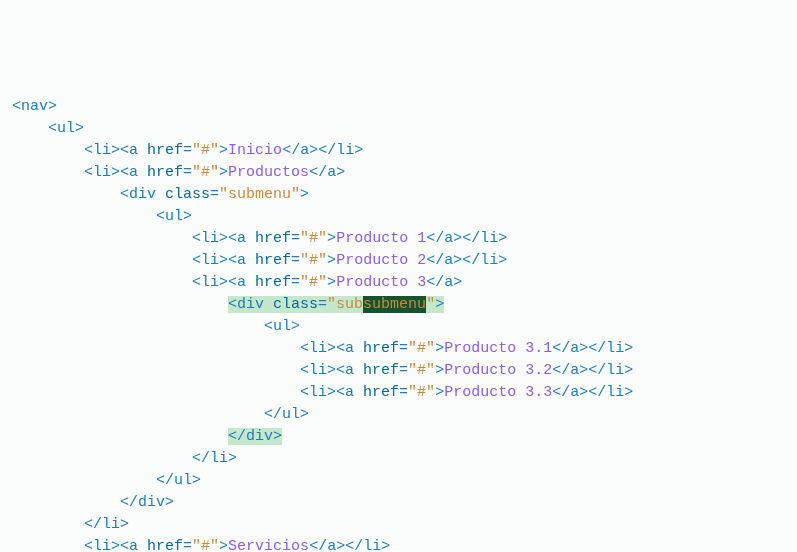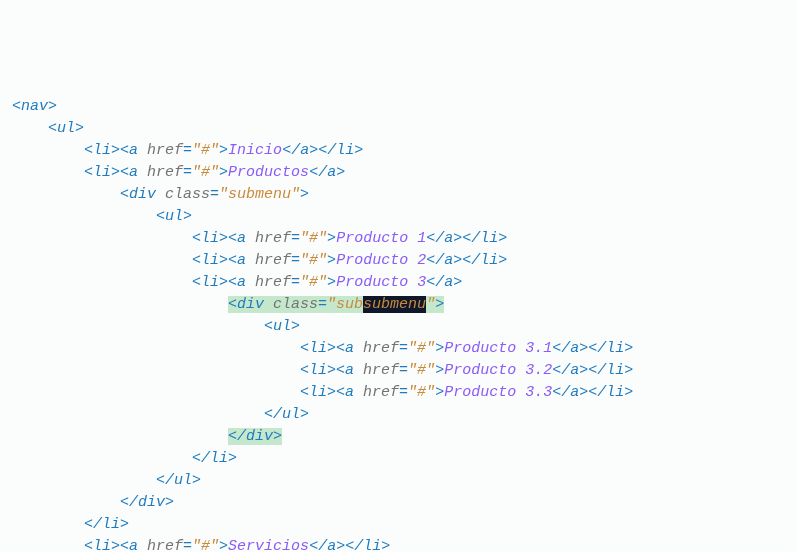--- a/index.html
+++ b/index.html
@@ -5,27 +5,27 @@
   * { margin: 0; padding: 0; box-sizing: border-box; }
   body {
     background: #fbfdfc;
     font-family: Consolas, 'Courier New', monospace;
     font-size: 15px;
     line-height: 22px;
     padding: 8px 12px;
     white-space: pre;
     color: #333;
   }
-  .line { display: block; font-style: italic; }
+  .line { display: block; }
   .tag { color: #1e7bbf; }
-  .attr-name { color: #737373; }
+  .attr-name { color: #0369a1; }
   .attr-val { color: #c98a3b; }
   .text { color: #8b5cf6; }
   .hl { background: #c5e8cd; }
-  .cursor-word { background: #0f172a; }
+  .cursor-word { background: #14532d; }
 </style>
 </head>
 <body>
 
 
 
 <div><span class="line"><span class="tag">&lt;nav&gt;</span></span><span class="line">    <span class="tag">&lt;ul&gt;</span></span><span class="line">        <span class="tag">&lt;li&gt;</span><span class="tag">&lt;a </span><span class="attr-name">href</span><span class="tag">=</span><span class="attr-val">"#"</span><span class="tag">&gt;</span><span class="text">Inicio</span><span class="tag">&lt;/a&gt;</span><span class="tag">&lt;/li&gt;</span></span><span class="line">        <span class="tag">&lt;li&gt;</span><span class="tag">&lt;a </span><span class="attr-name">href</span><span class="tag">=</span><span class="attr-val">"#"</span><span class="tag">&gt;</span><span class="text">Productos</span><span class="tag">&lt;/a&gt;</span></span><span class="line">            <span class="tag">&lt;div </span><span class="attr-name">class</span><span class="tag">=</span><span class="attr-val">"submenu"</span><span class="tag">&gt;</span></span><span class="line">                <span class="tag">&lt;ul&gt;</span></span><span class="line">                    <span class="tag">&lt;li&gt;</span><span class="tag">&lt;a </span><span class="attr-name">href</span><span class="tag">=</span><span class="attr-val">"#"</span><span class="tag">&gt;</span><span class="text">Producto 1</span><span class="tag">&lt;/a&gt;</span><span class="tag">&lt;/li&gt;</span></span><span class="line">                    <span class="tag">&lt;li&gt;</span><span class="tag">&lt;a </span><span class="attr-name">href</span><span class="tag">=</span><span class="attr-val">"#"</span><span class="tag">&gt;</span><span class="text">Producto 2</span><span class="tag">&lt;/a&gt;</span><span class="tag">&lt;/li&gt;</span></span><span class="line">                    <span class="tag">&lt;li&gt;</span><span class="tag">&lt;a </span><span class="attr-name">href</span><span class="tag">=</span><span class="attr-val">"#"</span><span class="tag">&gt;</span><span class="text">Producto 3</span><span class="tag">&lt;/a&gt;</span></span><span class="line">                        <span class="hl"><span class="tag">&lt;div </span><span class="attr-name">class</span><span class="tag">=</span><span class="attr-val">"sub</span><span class="attr-val cursor-word">submenu</span><span class="attr-val">"</span><span class="tag">&gt;</span></span></span><span class="line">                            <span class="tag">&lt;ul&gt;</span></span><span class="line">                                <span class="tag">&lt;li&gt;</span><span class="tag">&lt;a </span><span class="attr-name">href</span><span class="tag">=</span><span class="attr-val">"#"</span><span class="tag">&gt;</span><span class="text">Producto 3.1</span><span class="tag">&lt;/a&gt;</span><span class="tag">&lt;/li&gt;</span></span><span class="line">                                <span class="tag">&lt;li&gt;</span><span class="tag">&lt;a </span><span class="attr-name">href</span><span class="tag">=</span><span class="attr-val">"#"</span><span class="tag">&gt;</span><span class="text">Producto 3.2</span><span class="tag">&lt;/a&gt;</span><span class="tag">&lt;/li&gt;</span></span><span class="line">                                <span class="tag">&lt;li&gt;</span><span class="tag">&lt;a </span><span class="attr-name">href</span><span class="tag">=</span><span class="attr-val">"#"</span><span class="tag">&gt;</span><span class="text">Producto 3.3</span><span class="tag">&lt;/a&gt;</span><span class="tag">&lt;/li&gt;</span></span><span class="line">                            <span class="tag">&lt;/ul&gt;</span></span><span class="line">                        <span class="hl"><span class="tag">&lt;/div&gt;</span></span></span><span class="line">                    <span class="tag">&lt;/li&gt;</span></span><span class="line">                <span class="tag">&lt;/ul&gt;</span></span><span class="line">            <span class="tag">&lt;/div&gt;</span></span><span class="line">        <span class="tag">&lt;/li&gt;</span></span><span class="line">        <span class="tag">&lt;li&gt;</span><span class="tag">&lt;a </span><span class="attr-name">href</span><span class="tag">=</span><span class="attr-val">"#"</span><span class="tag">&gt;</span><span class="text">Servicios</span><span class="tag">&lt;/a&gt;</span><span class="tag">&lt;/li&gt;</span></span></div>
 
 
 

